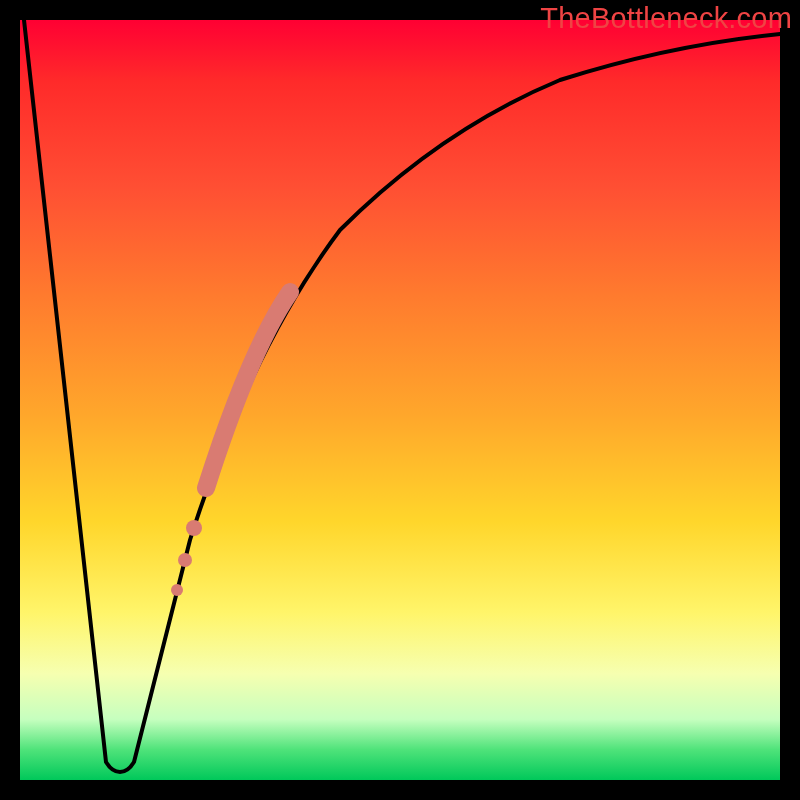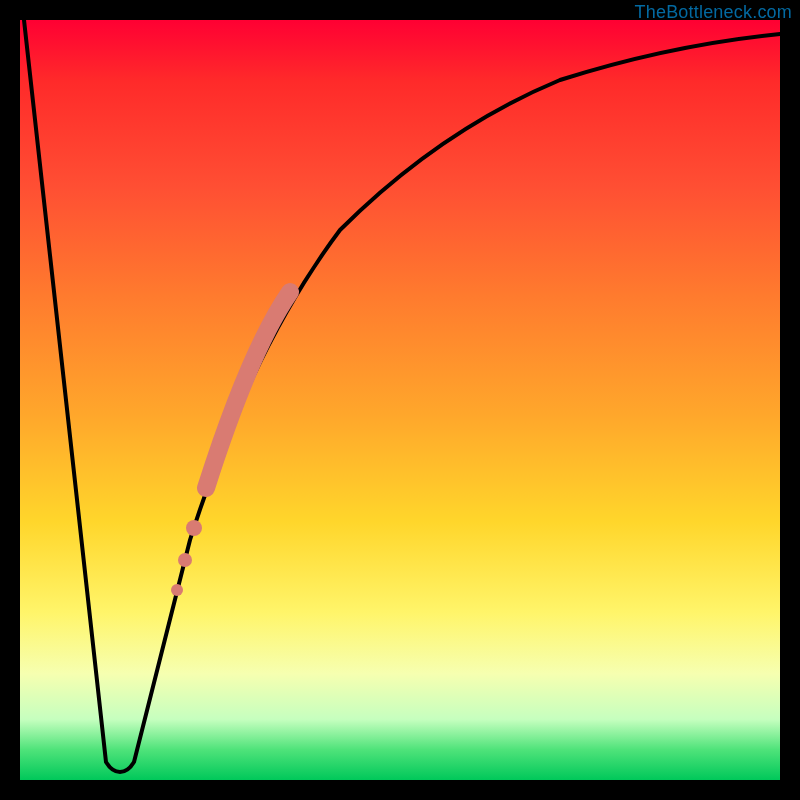--- a/index.html
+++ b/index.html
@@ -36,22 +36,22 @@
       #f6ffb0 86%,
       #c6ffbf 92%,
       #4fe37a 96%,
       #00c85a 100%
     );
   }
   .watermark {
     position: absolute;
     top: 2px;
     right: 8px;
-    color: #0369a1;
-    font-size: 18px;
+    color: #ef4444;
+    font-size: 29px;
     letter-spacing: 0.2px;
     user-select: none;
     pointer-events: none;
   }
   svg.curve {
     position: absolute;
     left: 0;
     top: 0;
     width: 760px;
     height: 760px;

